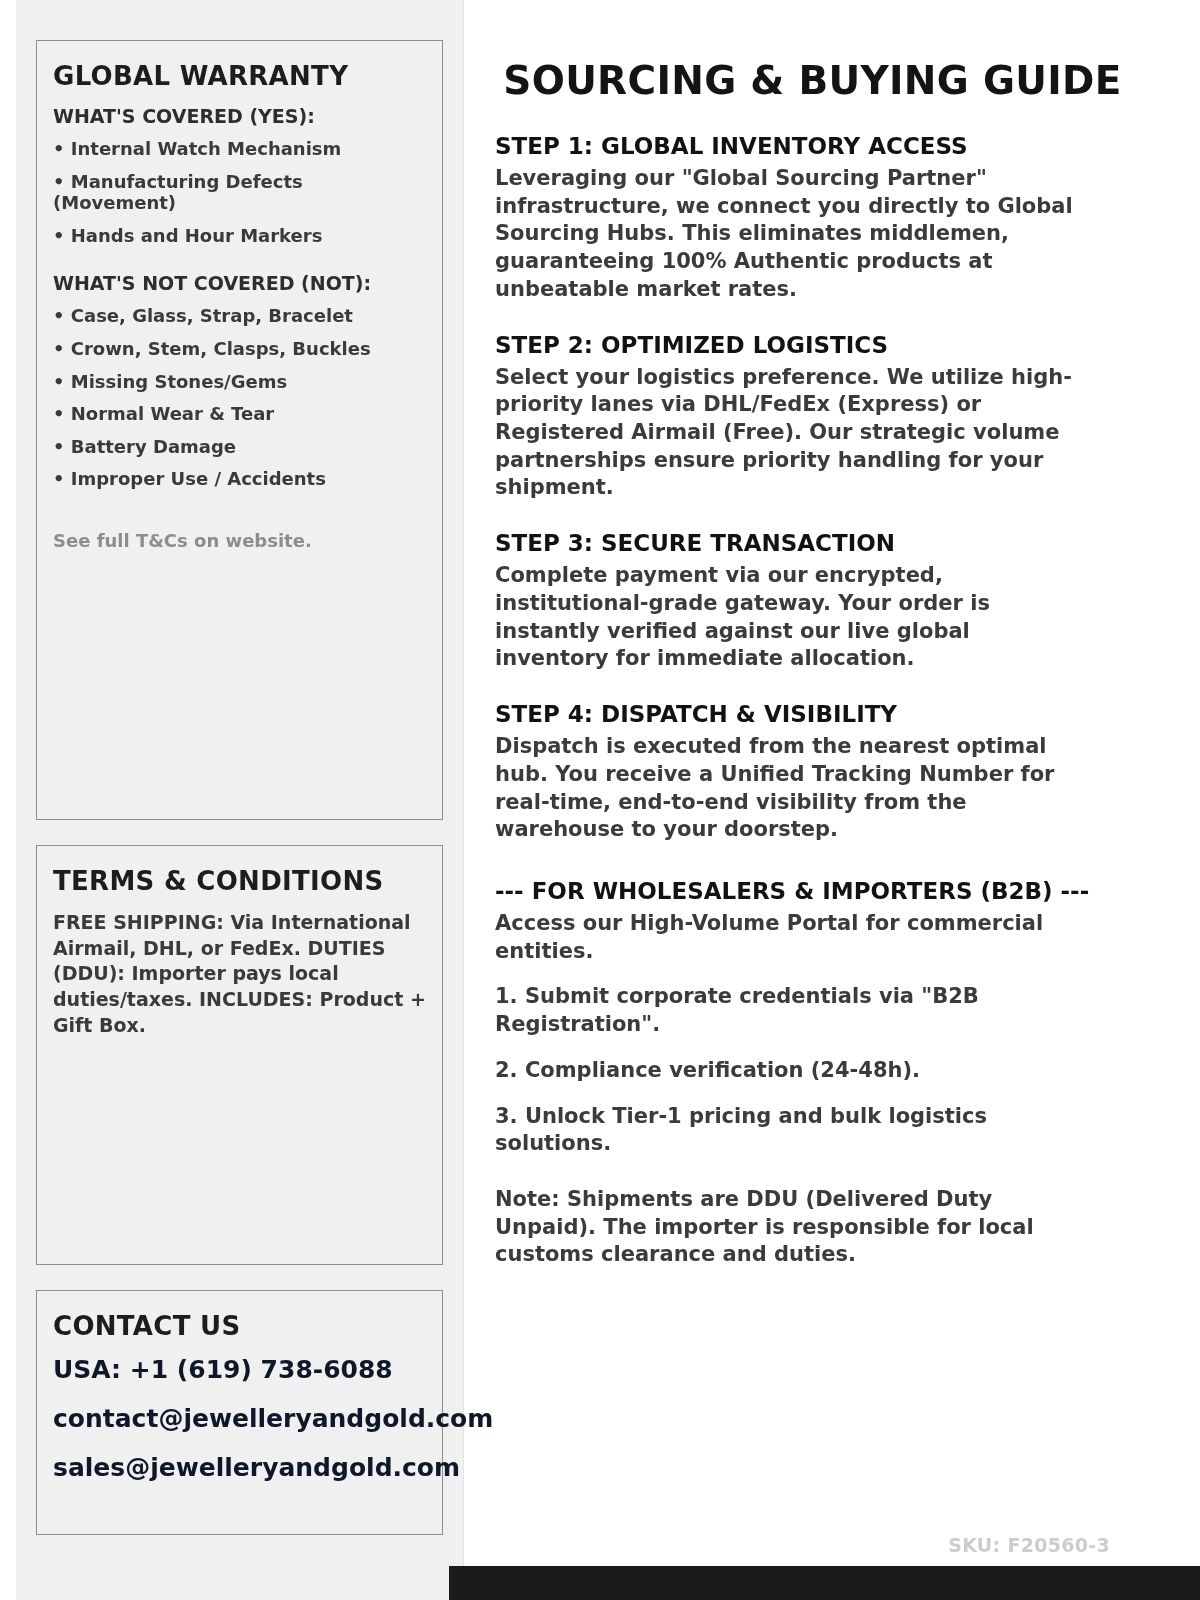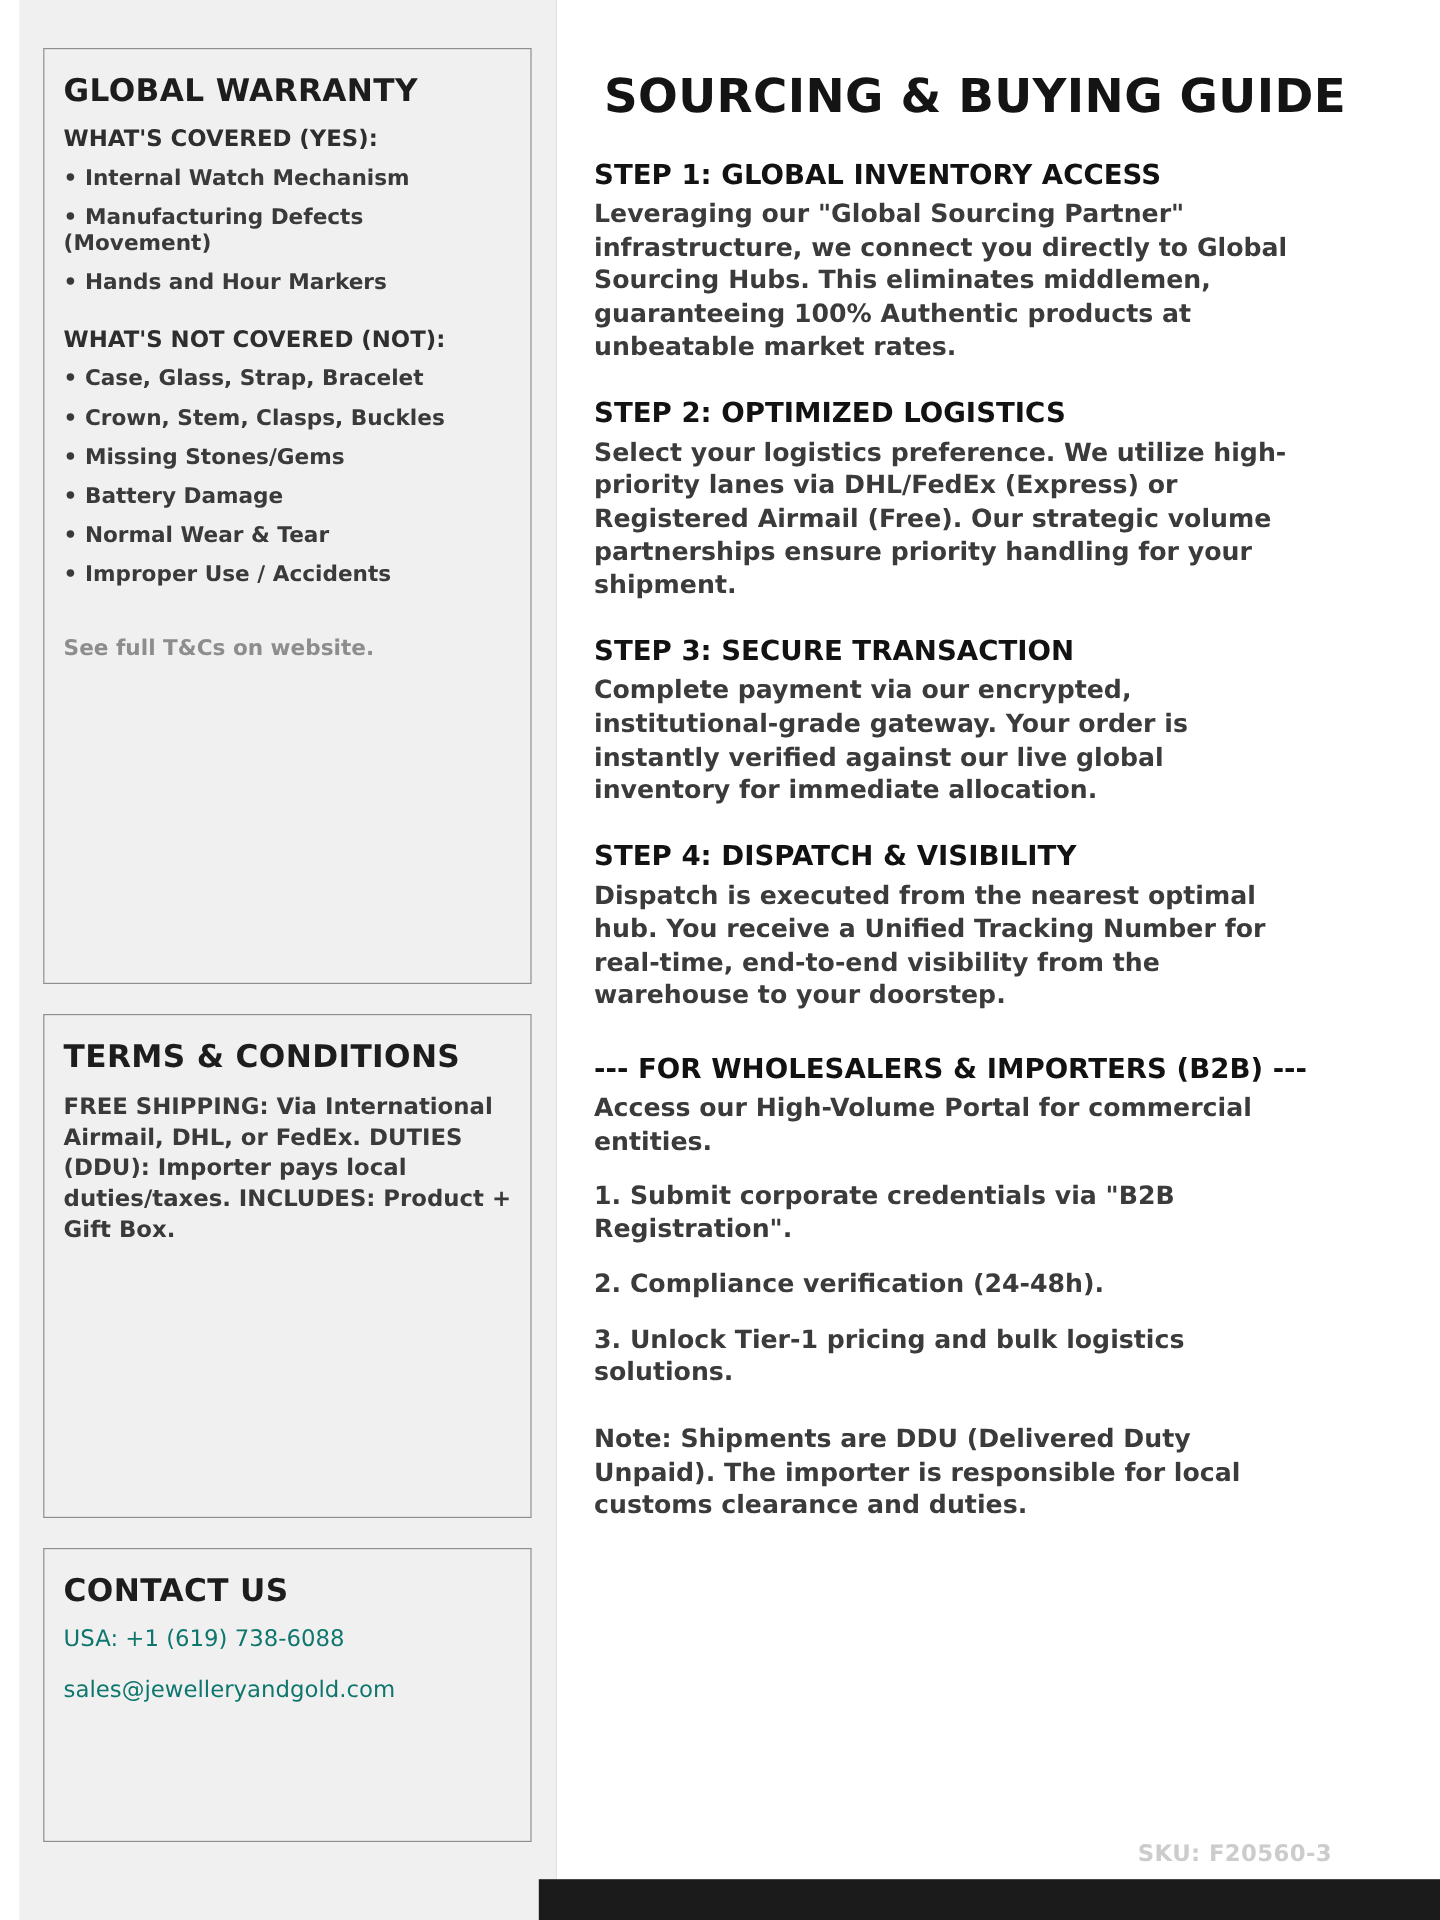--- a/index.html
+++ b/index.html
@@ -69,23 +69,23 @@
   }
   .box p.body-text {
     margin: 6px 0 0 0;
     font-size: 19px;
     font-weight: 700;
     color: #3a3a3a;
     line-height: 1.35;
   }
   .contact-line {
     margin: 0 0 20px 0;
-    font-size: 19px;
-    font-weight: 400;
-    color: #0f766e;
+    font-size: 25px;
+    font-weight: 700;
+    color: #0f172a;
   }
 
   
   .main {
     position: absolute;
     left: 449px; top: 0;
     width: 751px;
     height: 1304px;
     box-sizing: border-box;
     padding: 40px 70px 0 46px;
@@ -147,35 +147,36 @@
       <ul>
         <li>Internal Watch Mechanism</li>
         <li>Manufacturing Defects (Movement)</li>
         <li>Hands and Hour Markers</li>
       </ul>
       <h3>WHAT'S NOT COVERED (NOT):</h3>
       <ul>
         <li>Case, Glass, Strap, Bracelet</li>
         <li>Crown, Stem, Clasps, Buckles</li>
         <li>Missing Stones/Gems</li>
+        <li>Normal Wear &amp; Tear</li>
         <li>Battery Damage</li>
-        <li>Normal Wear &amp; Tear</li>
         <li>Improper Use / Accidents</li>
       </ul>
       <p class="footnote">See full T&amp;Cs on website.</p>
     </section>
 
     <section class="box box-terms">
       <h2>TERMS &amp; CONDITIONS</h2>
       <p class="body-text">FREE SHIPPING: Via International Airmail, DHL, or FedEx.  DUTIES (DDU): Importer pays local duties/taxes.  INCLUDES: Product + Gift Box.</p>
     </section>
 
     <section class="box box-contact">
       <h2>CONTACT US</h2>
       <p class="contact-line">USA: +1 (619) 738-6088</p>
+      <p class="contact-line">contact@jewelleryandgold.com</p>
       <p class="contact-line">sales@jewelleryandgold.com</p>
     </section>
 
   </aside>
 
   <main class="main">
 
     <h1>SOURCING &amp; BUYING GUIDE</h1>
 
     <section class="step">

